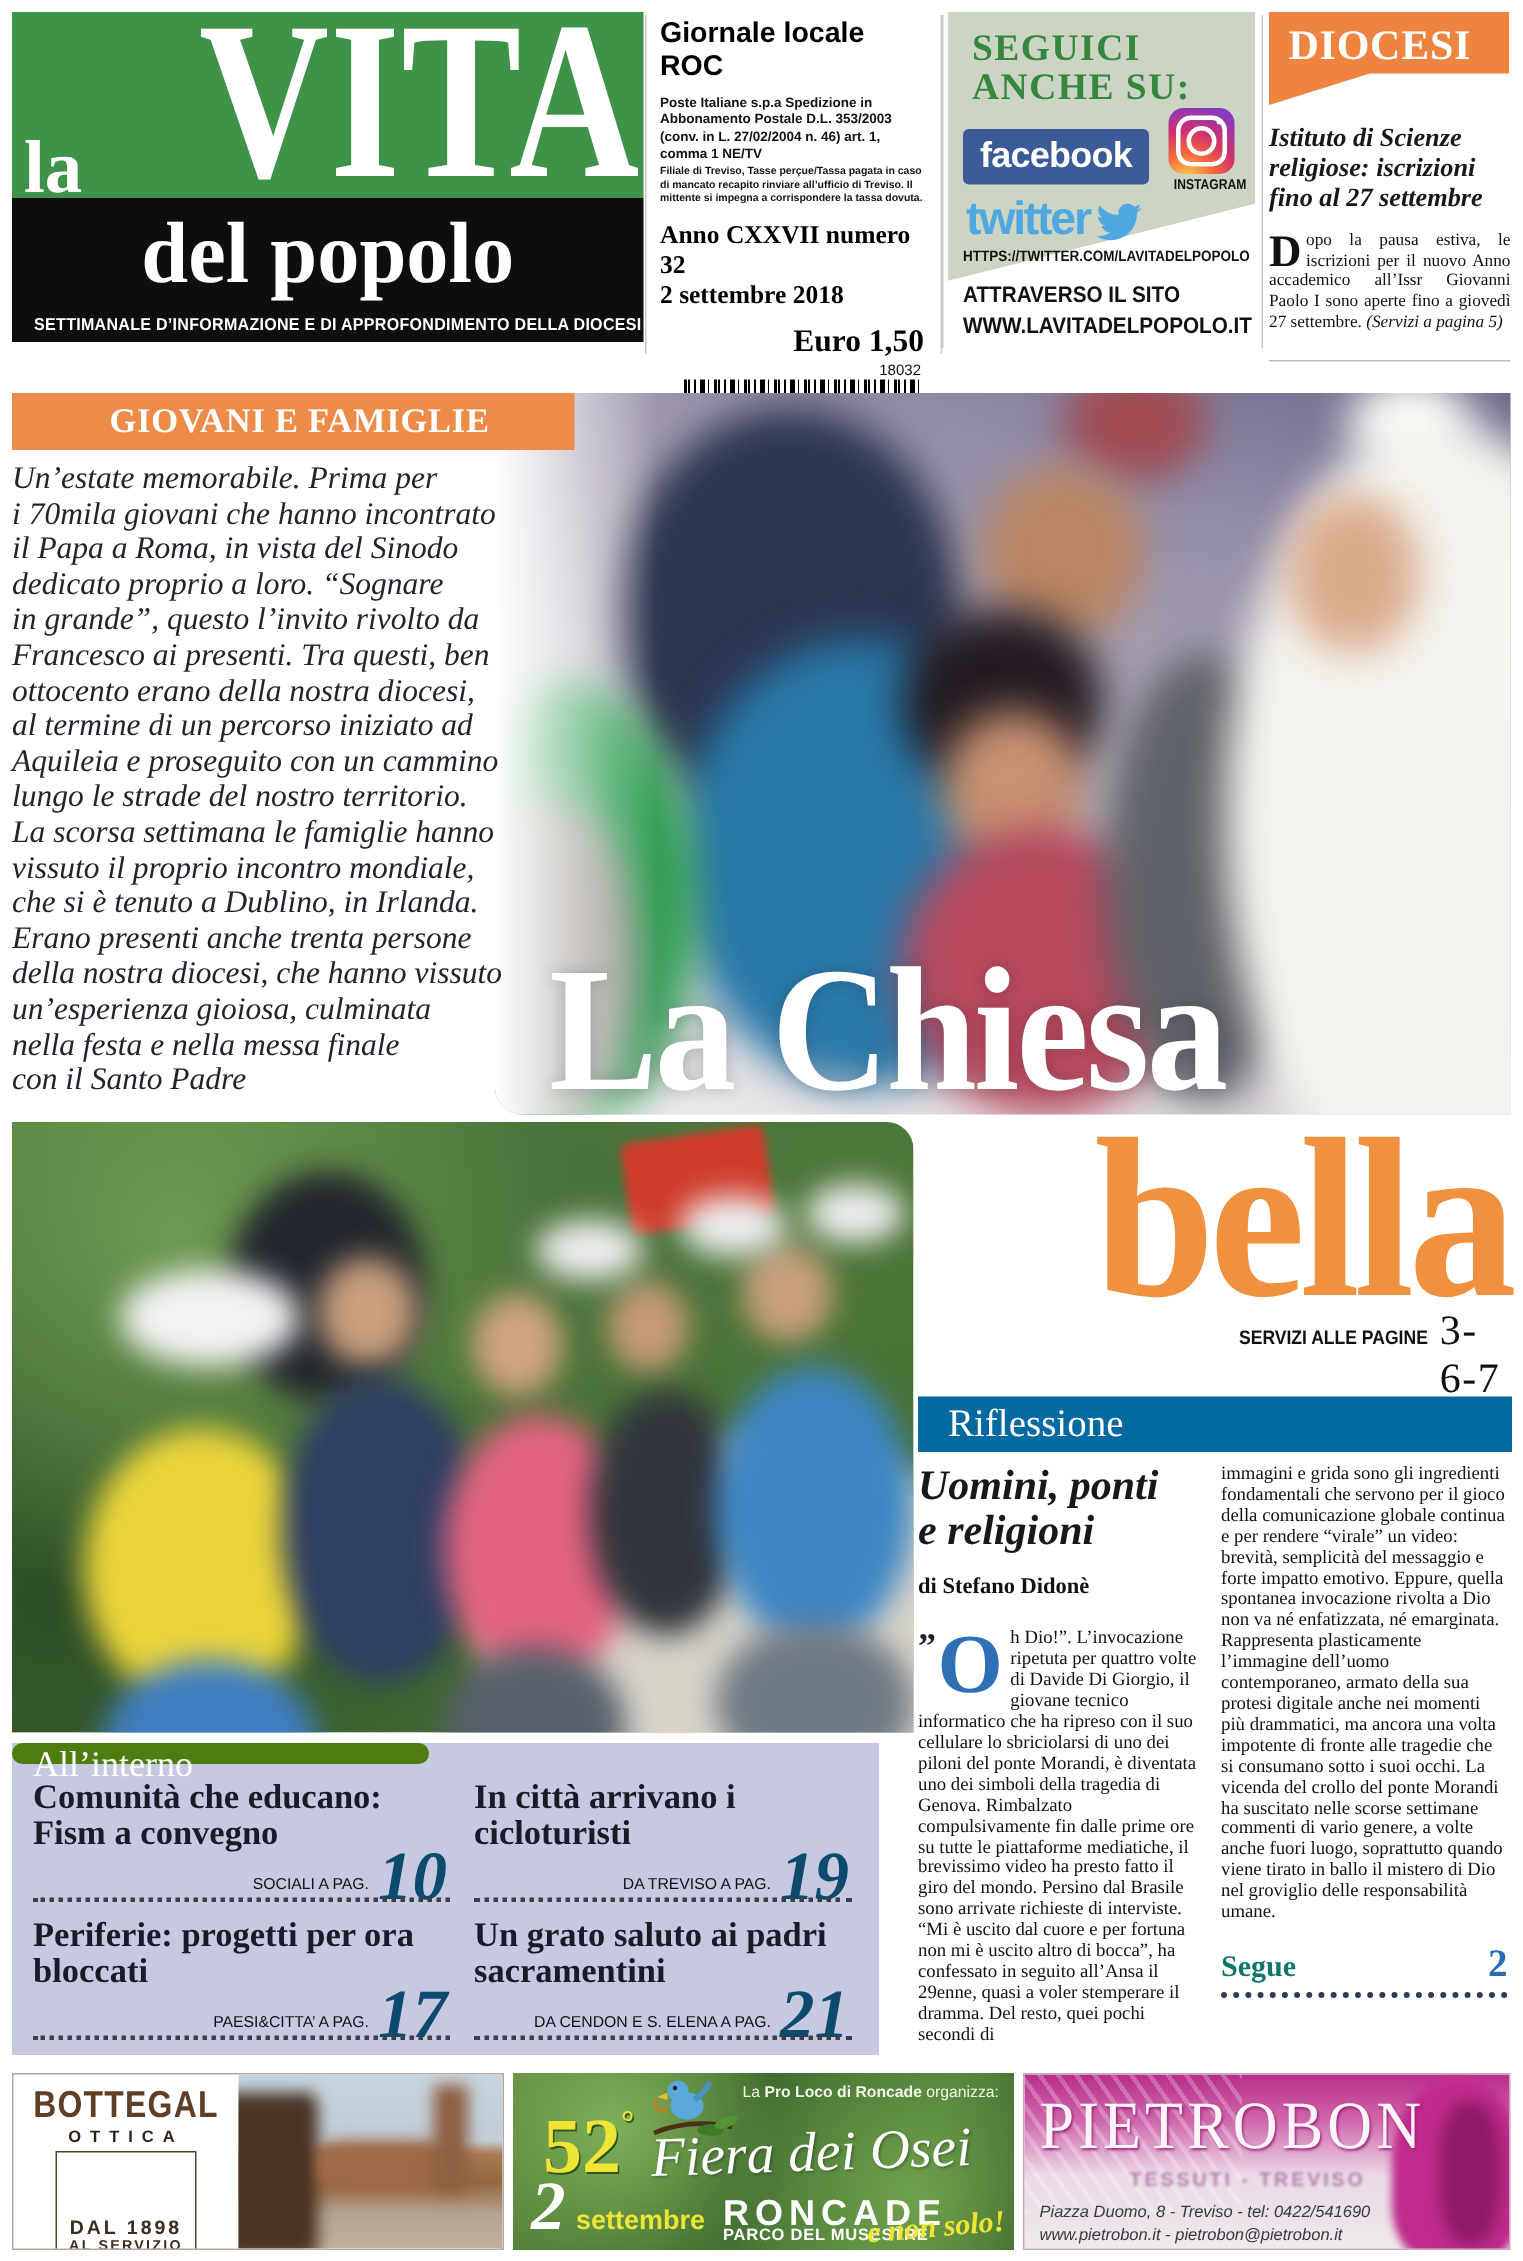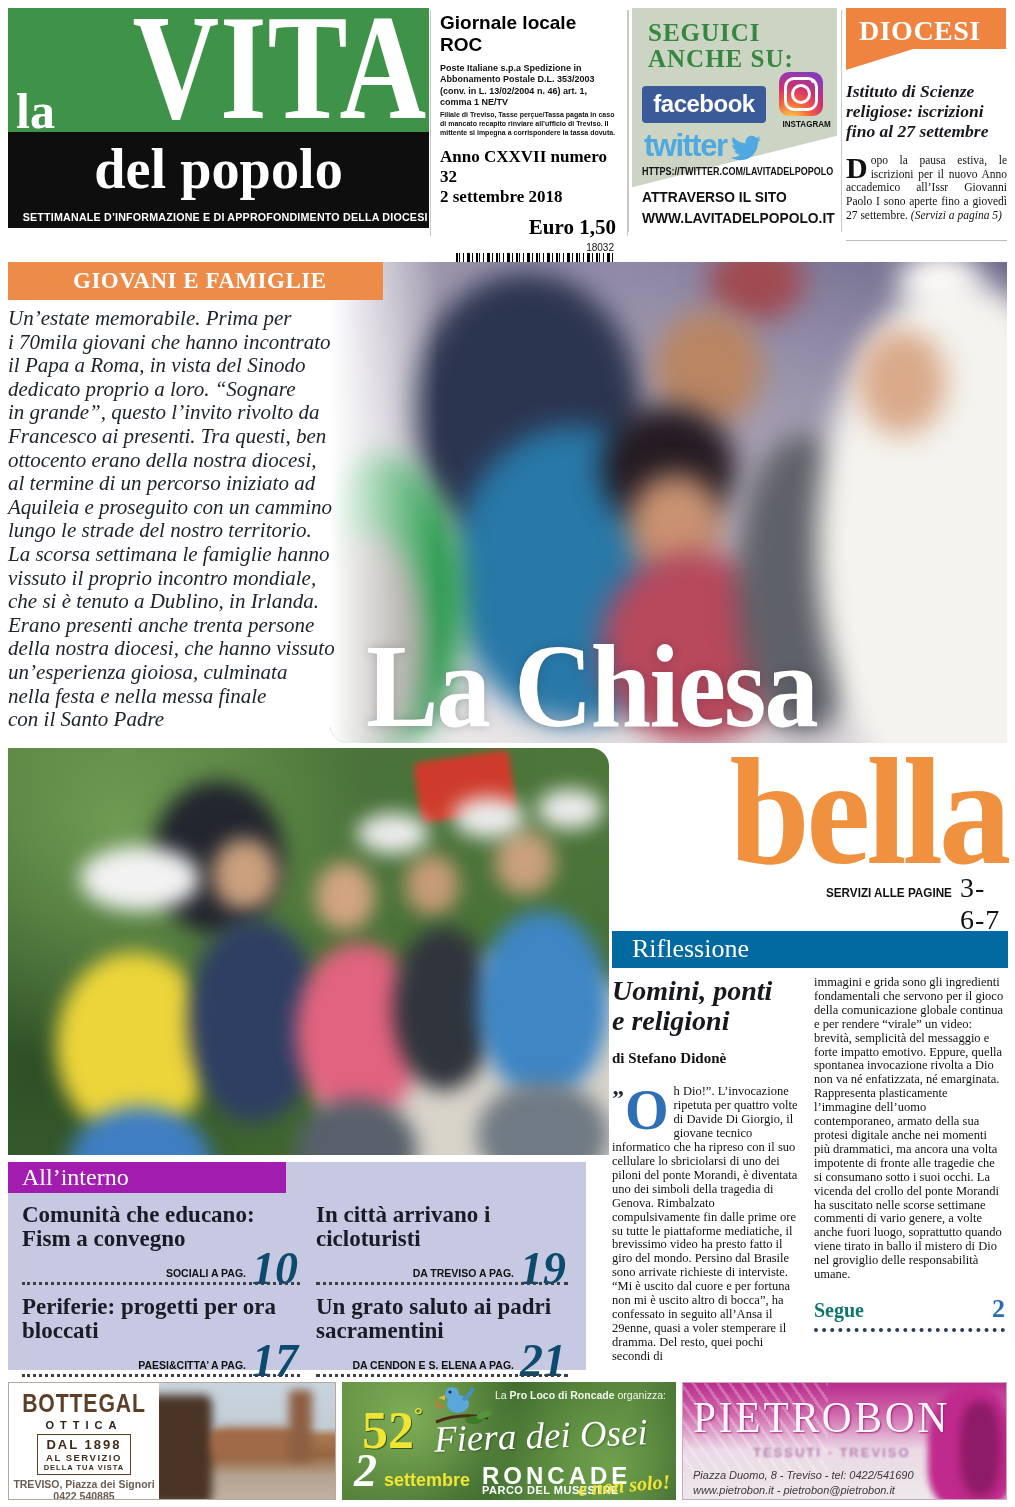--- a/index.html
+++ b/index.html
@@ -149,40 +149,40 @@
   .dropcap{float:left;display:flex;align-items:flex-start;margin:3px 5px 0 0;}
   .dc-quote{font-weight:bold;font-size:24px;line-height:.9;color:#1d2430;margin-right:1px;}
   .dc-O{font-weight:bold;font-size:56px;line-height:.8;color:#2F6FB5;}
   .segue-row{margin-top:12px;display:flex;justify-content:space-between;align-items:baseline;
              border-bottom:4px dotted #2b3d55;padding-bottom:4px;}
   .segue-label{font-weight:bold;font-size:20px;color:#0f766e;}
   .segue-num{font-weight:bold;font-size:26px;color:#2a6cb3;}
 
   
   #allinterno{left:8px;top:1162px;width:578px;height:208px;background:#C6C9E1;}
-  .ai-bar{width:278px;height:31px;background:#a21caf;}
+  .ai-bar{width:278px;height:14px;background:#4d7c0f;border-radius:10px;}
   .ai-bar span{display:block;color:#fff;font-size:24px;line-height:30px;padding-left:14px;}
   .ai-grid{display:grid;grid-template-columns:278px 252px;column-gap:16px;row-gap:16px;padding:10px 14px 0 14px;}
   .ai-item{position:relative;height:76px;}
   .ai-head{font-weight:bold;font-size:23px;line-height:1.06;color:#181c26;}
   .ai-foot{position:absolute;right:2px;bottom:0;display:flex;align-items:baseline;gap:6px;}
-  .ai-cat{font-family:"Liberation Sans",sans-serif;font-weight:bold;font-size:10.5px;color:#111;}
+  .ai-cat{font-family:"Liberation Sans",sans-serif;font-weight:normal;font-size:10.5px;color:#111;}
   .ai-num{font-weight:bold;font-style:italic;font-size:46px;line-height:.7;color:#0c4a6e;position:relative;top:7px;}
   .ai-dots{position:absolute;left:0;right:0;bottom:-6px;border-bottom:3.5px dotted #3c3f46;}
 
   
   #ads{left:8px;top:1382px;width:999px;height:118px;display:flex;gap:6px;}
   .ad{position:relative;height:118px;overflow:hidden;}
   #ad-bottegal{width:330px;border:1px solid #b5a79b;box-sizing:border-box;background:#fff;display:flex;}
   .bt-left{width:46%;text-align:center;padding-top:6px;}
   .bt-name{color:#5d3f28;font-family:"Liberation Sans",sans-serif;font-weight:bold;font-size:25px;
            letter-spacing:1px;transform:scaleX(.85);transform-origin:center;}
   .bt-sub{color:#2e2218;font-family:"Liberation Sans",sans-serif;font-weight:bold;font-size:11px;letter-spacing:6px;margin-top:1px;}
   .bt-box{display:inline-block;border:1.5px solid #5d3f28;margin-top:3px;padding:2px 6px;color:#3e2c1c;}
-  .bt-b1{font-family:"Liberation Sans",sans-serif;font-weight:bold;font-size:13px;letter-spacing:2px;}
+  .bt-b1{font-family:"Liberation Sans",sans-serif;font-weight:bold;font-size:13px;letter-spacing:2px;margin-top:40px;}
   .bt-b2{font-family:"Liberation Sans",sans-serif;font-weight:bold;font-size:9.5px;letter-spacing:1.5px;}
   .bt-b3{font-family:"Liberation Sans",sans-serif;font-weight:bold;font-size:7.5px;letter-spacing:1px;}
   .bt-addr{font-family:"Liberation Sans",sans-serif;font-weight:bold;font-size:10.5px;color:#6b5d52;margin-top:3px;}
   .bt-photo{position:absolute;right:0;top:0;width:54%;height:100%;overflow:hidden;
     background:linear-gradient(180deg,#c8d4de 0%,#c2cdd6 38%,#a97952 46%,#96663f 62%,#b5a391 80%,#c0b1a0 100%);}
   .bt-photo .blob{position:absolute;filter:blur(5px);}
   .btp1{left:-6%;top:10%;width:36%;height:95%;background:#4a3425;border-radius:10%;}
   .btp2{left:74%;top:6%;width:13%;height:62%;background:#8d5f42;border-radius:8%;filter:blur(2px);}
   .btp3{left:30%;top:38%;width:48%;height:28%;background:#a06a48;border-radius:20%;}
   #ad-fiera{width:336px;
@@ -239,21 +239,21 @@
       <div class="m-la">la</div>
     </div>
     <div class="m-black">
       <div class="m-delpopolo">del popolo</div>
       <div class="m-tagline">SETTIMANALE D’INFORMAZIONE E DI APPROFONDIMENTO DELLA DIOCESI DI TREVISO</div>
     </div>
   </div>
 
   <div id="issue-col" class="abs">
     <div class="roc sans">Giornale locale ROC</div>
-    <div class="postal1">Poste Italiane s.p.a Spedizione in Abbonamento Postale D.L. 353/2003 (conv. in L. 13/02/2004 n. 46) art. 1, comma 1 NE/TV</div>
+    <div class="postal1">Poste Italiane s.p.a Spedizione in Abbonamento Postale D.L. 353/2003 (conv. in L. 27/02/2004 n. 46) art. 1, comma 1 NE/TV</div>
     <div class="postal2">Filiale di Treviso, Tasse perçue/Tassa pagata in caso di mancato recapito rinviare all’ufficio di Treviso. Il mittente si impegna a corrispondere la tassa dovuta.</div>
     <div class="anno">
       <div>Anno CXXVII numero 32</div>
       <div>2 settembre 2018</div>
     </div>
     <div class="price">Euro 1,50</div>
     <div class="bczone">
       <div class="bc-top">18032</div>
       <div class="bc-bars"></div>
       <div class="bc-digits">9 772035 336706</div>

